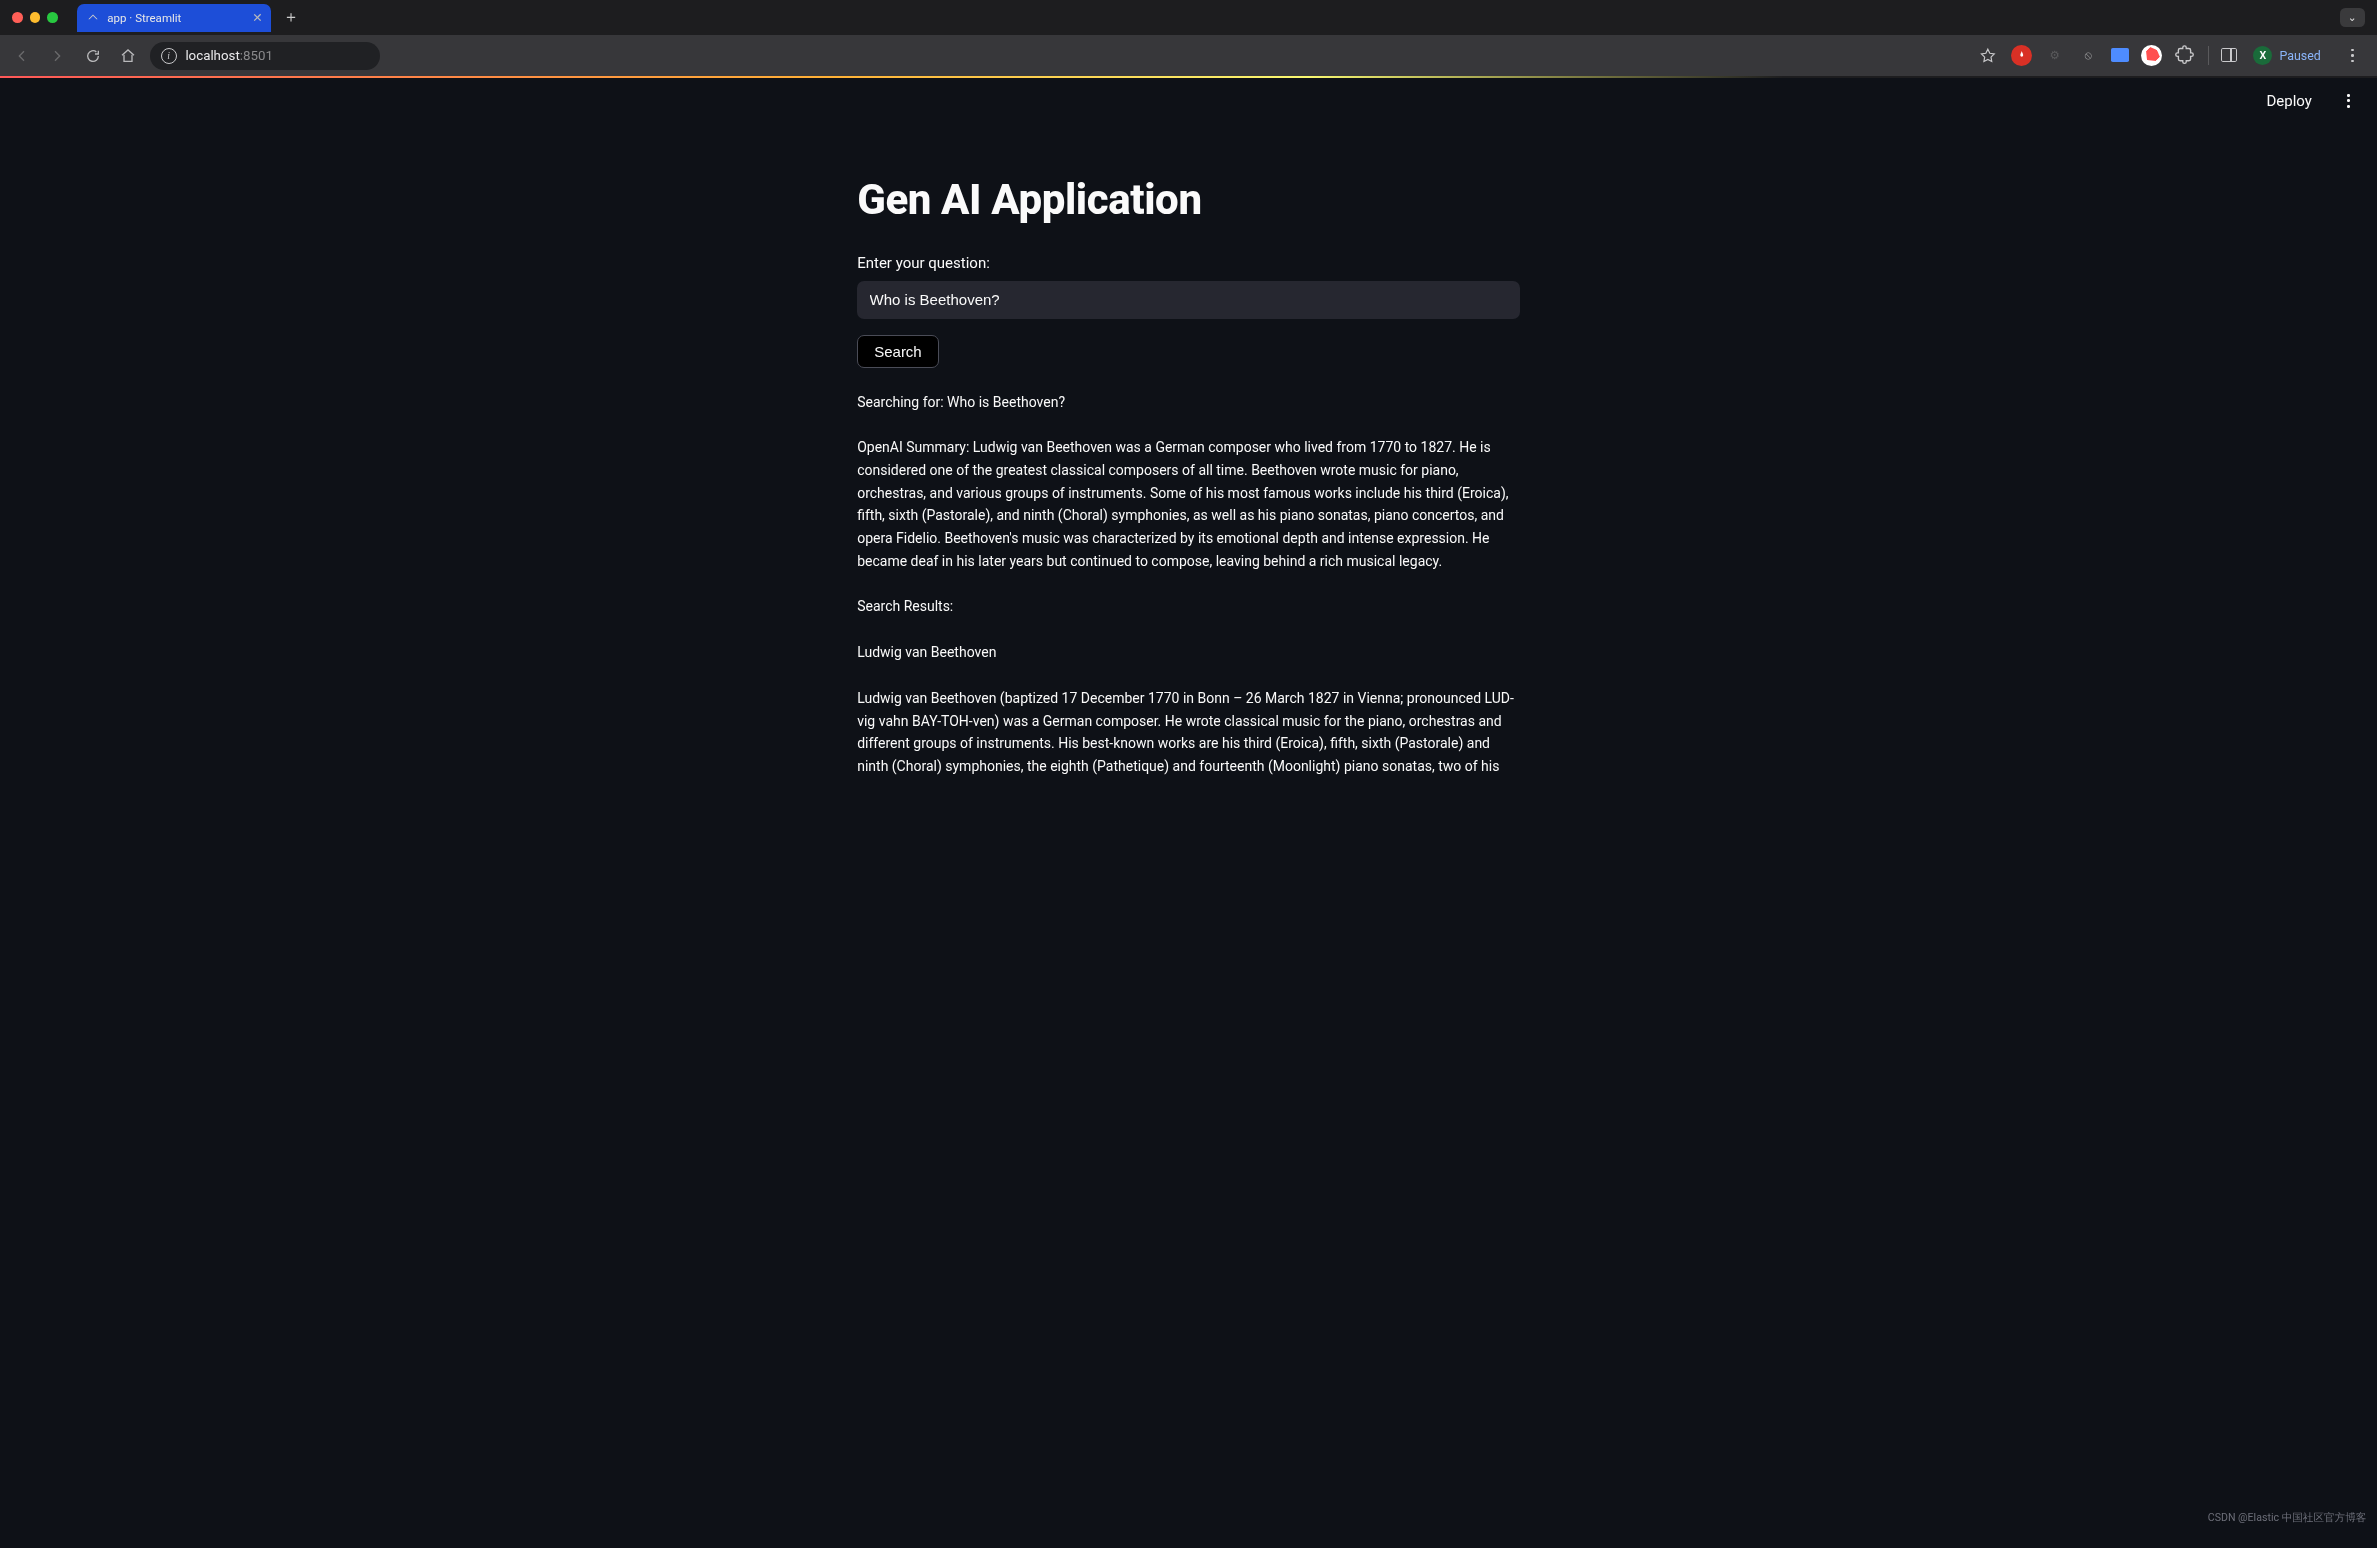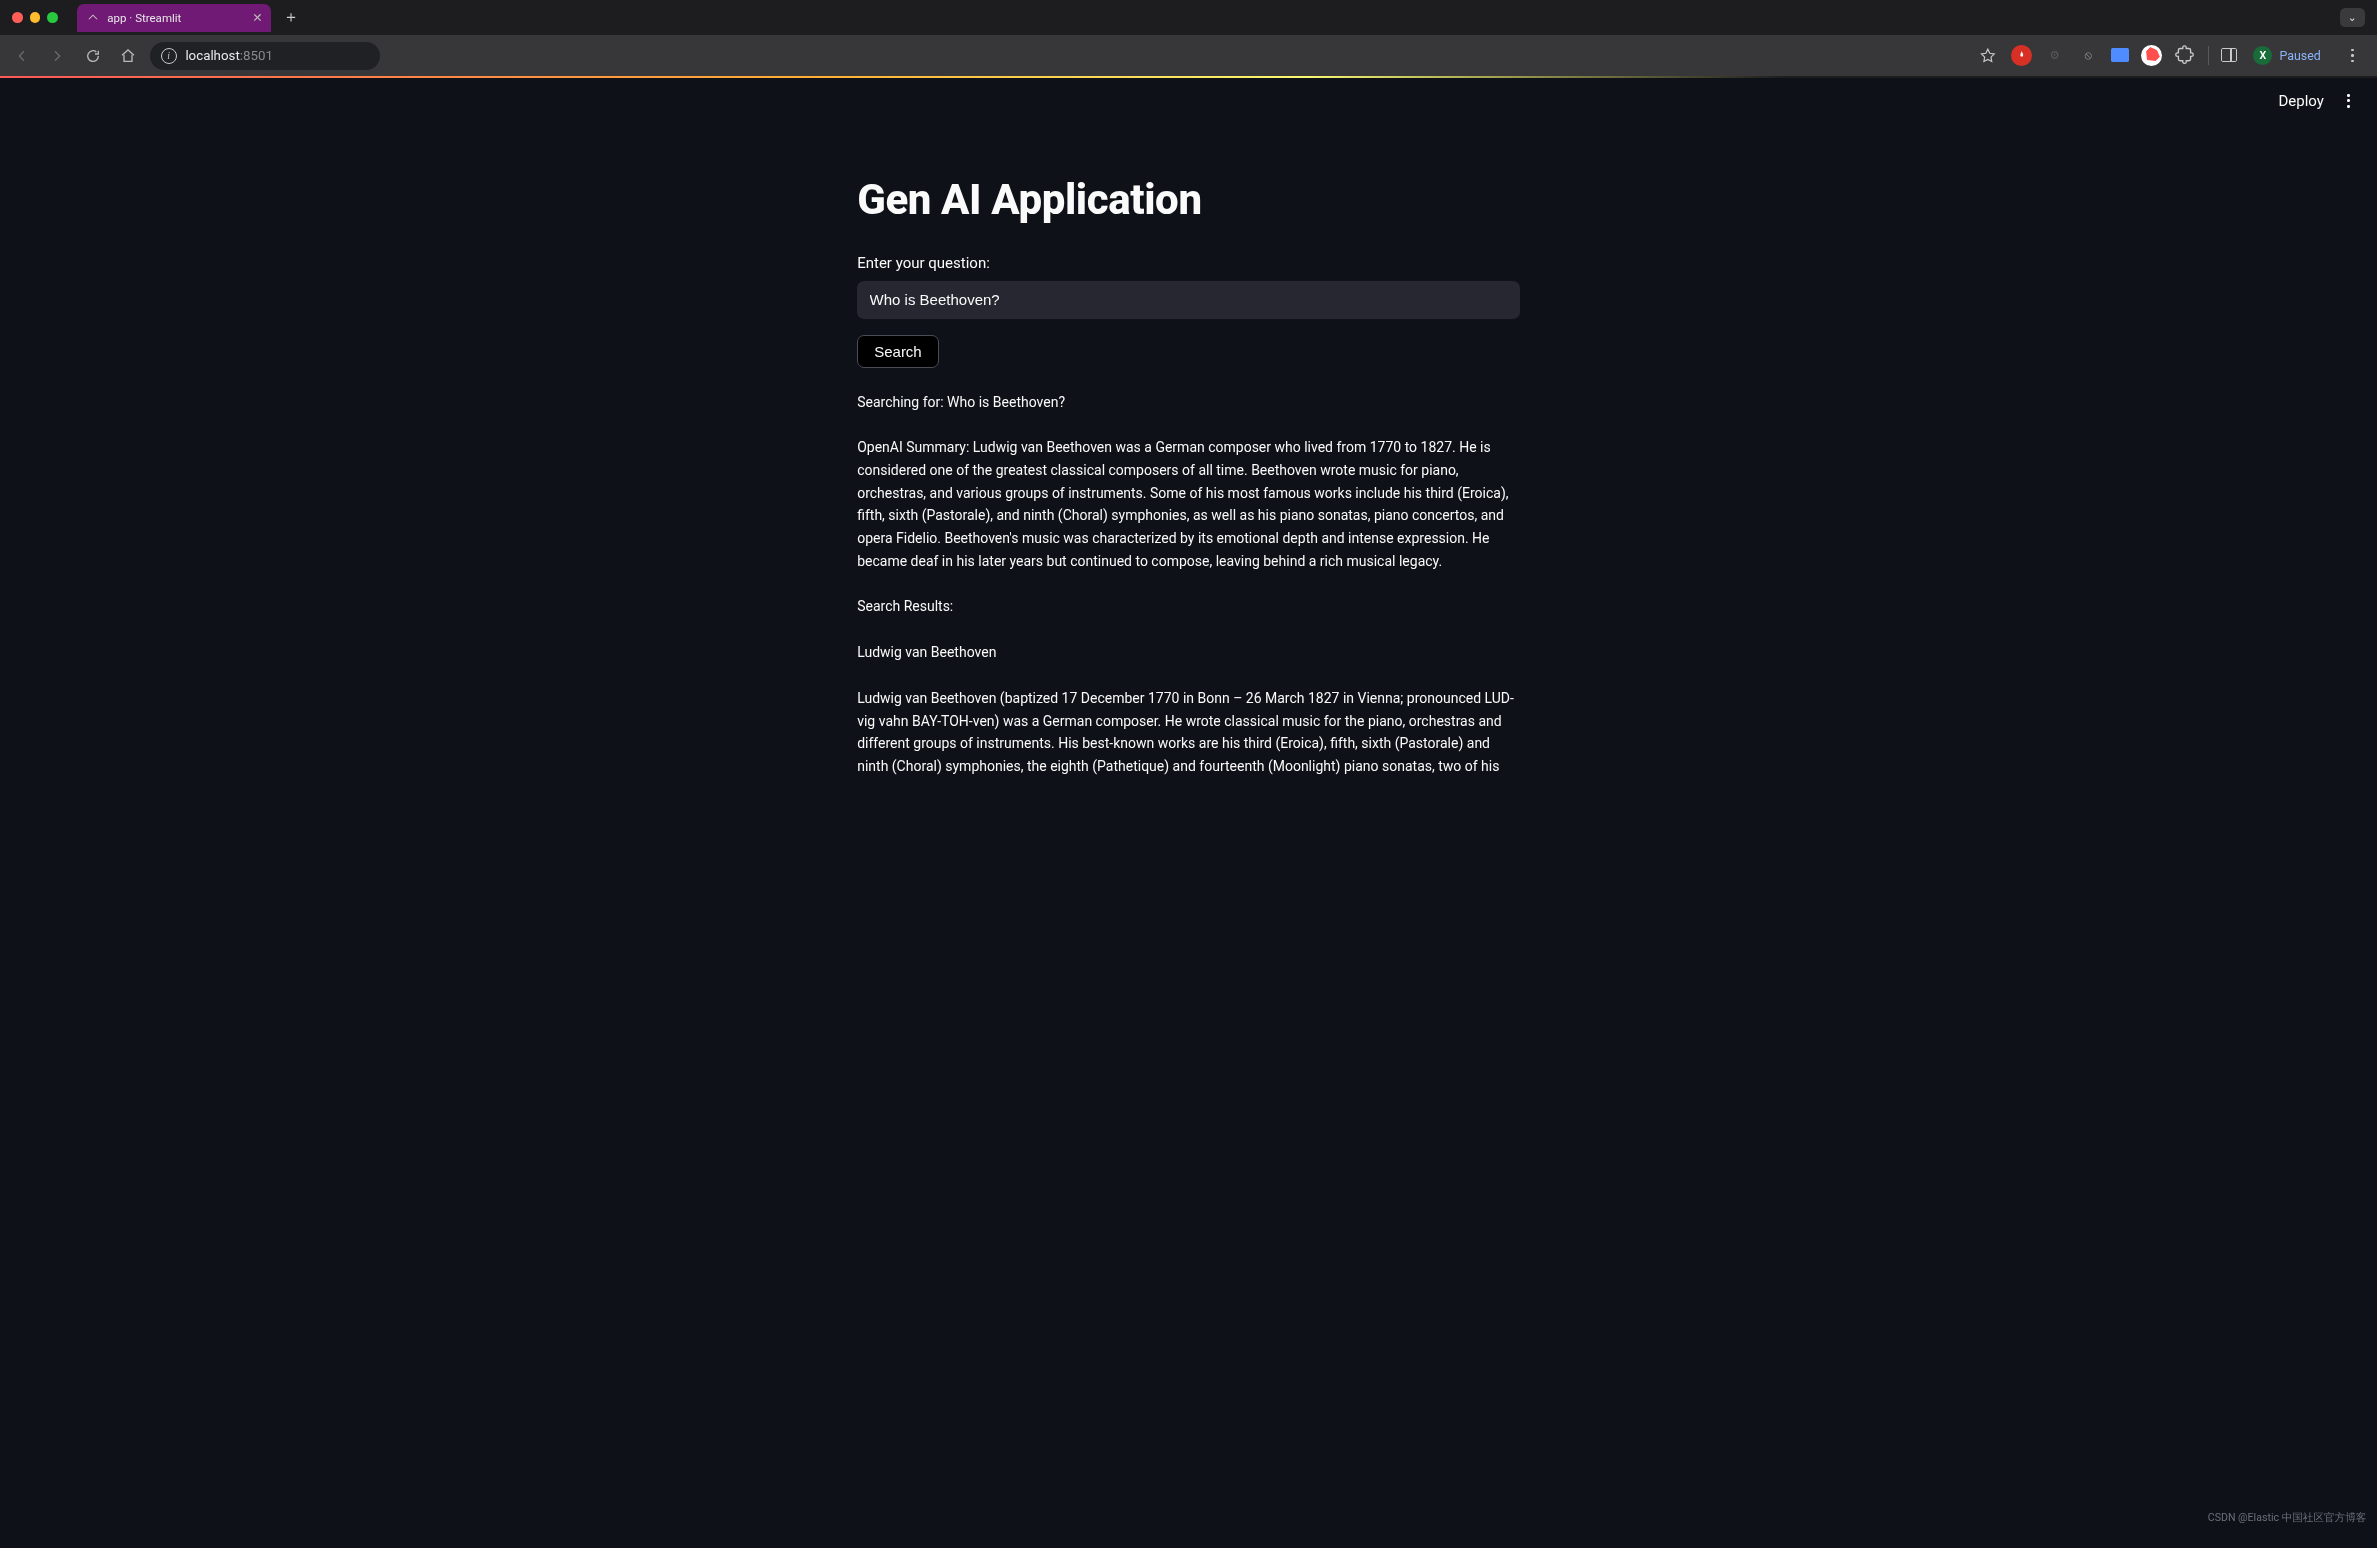--- a/index.html
+++ b/index.html
@@ -30,21 +30,21 @@
     gap: 7px;
   }
   .traffic-lights { display: flex; gap: 7px; margin-left: 3.5px; margin-right: 12.4px; }
   .tl { width: 10.6px; height: 10.6px; border-radius: 50%; }
   .tl.red { background: #ff5f57; }
   .tl.yellow { background: #febc2e; }
   .tl.green { background: #28c840; }
 
   .tab {
     height: 28px;
-    background: #701a75;
+    background: #1d4ed8;
     border-radius: 7px 7px 0 0;
     display: flex;
     align-items: center;
     padding: 0 8.8px;
     gap: 7px;
     min-width: 194px;
     color: #e7e7e7;
     font-size: 11.5px;
   }
   .tab .favicon {
@@ -132,21 +132,21 @@
     flex:1;
     background:#0e1117;
     position:relative;
     overflow:hidden;
     color:#fafafa;
   }
 
   
   .st-toolbar {
     position:absolute; top:14px; right:19.4px;
-    display:flex; align-items:center; gap:16px;
+    display:flex; align-items:center; gap:28px;
     font-size:15px; color:#fafafa;
   }
   .st-toolbar .deploy { cursor:pointer; }
   .st-toolbar .menu { width:17.7px; display:flex; flex-direction:column; gap:2.7px; align-items:center; }
   .st-toolbar .menu span { width:2.7px; height:2.7px; background:#fafafa; border-radius:50%; }
 
   
   .content {
     max-width: 698px;
     margin: 0 auto;

